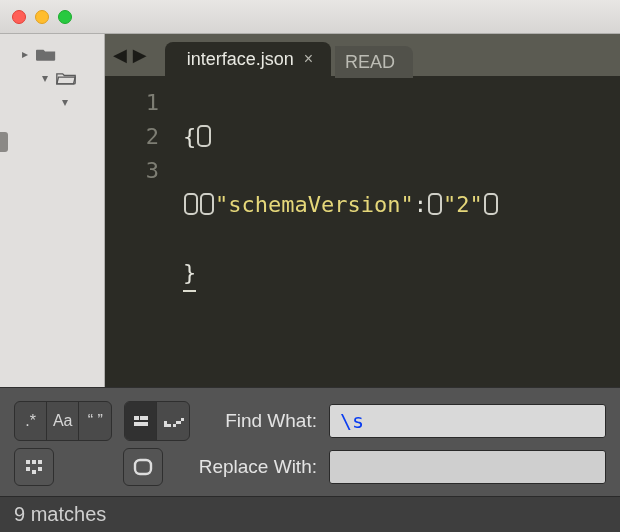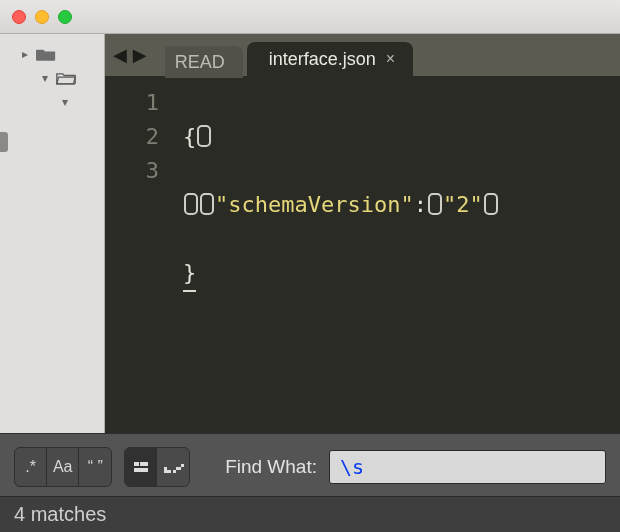--- a/index.html
+++ b/index.html
@@ -98,26 +98,26 @@
     <div style="height:18px"></div>
     <div class="notch"></div>
   </div>
 
   <div class="editor-wrap">
     <div class="tabbar">
       <div class="nav-arrows">
         <span>◀</span>
         <span>▶</span>
       </div>
-      <div class="tab inactive clipped-left">
-        <span>READ</span>
-      </div>
       <div class="tab active">
         <span>interface.json</span>
         <span class="close">×</span>
+      </div>
+      <div class="tab inactive clipped-left">
+        <span>READ</span>
       </div>
     </div>
 
     <div class="editor-body">
       <div class="gutter">
         <div>1</div>
         <div>2</div>
         <div>3</div>
       </div>
       <div class="code">
@@ -152,17 +152,32 @@
       </div>
       <div class="btn">
         <svg width="22" height="18" viewBox="0 0 22 18">
             <path fill="#ddd" d="M2 12h7v3H2zM2 12V9h3v3zM11 12h3v3h-3zM14 9h5v3h-5zM19 6h3v3h-3z"></path>
           </svg>
       </div>
     </div>
     <div class="fp-label">Find What:</div>
     <input class="fp-input" value="\s" style="">
   </div>
+  <div class="fp-row">
+    <div class="btn single" style="width:42px;height:38px">
+      <svg width="22" height="20" viewBox="0 0 22 20">
+          <path fill="#ddd" d="M3 3h4v4H3zM9 3h4v4H9zM15 3h4v4h-4zM3 10h4v4H3zM9 13h4v4H9zM15 10h4v4h-4z"></path>
+        </svg>
+    </div>
+    <div style="width:48px"></div>
+    <div class="btn single" style="width:42px;height:38px">
+      <svg width="22" height="20" viewBox="0 0 22 20">
+          <rect x="3" y="3" width="16" height="14" rx="5" ry="5" fill="none" stroke="#ddd" stroke-width="2.4"></rect>
+        </svg>
+    </div>
+    <div class="fp-label">Replace With:</div>
+    <input class="fp-input empty" value="" style="">
+  </div>
 </div>
 
 <div class="statusbar">
-  <span>4 matches</span>
+  <span>9 matches</span>
 </div>
 
 </body></html>

